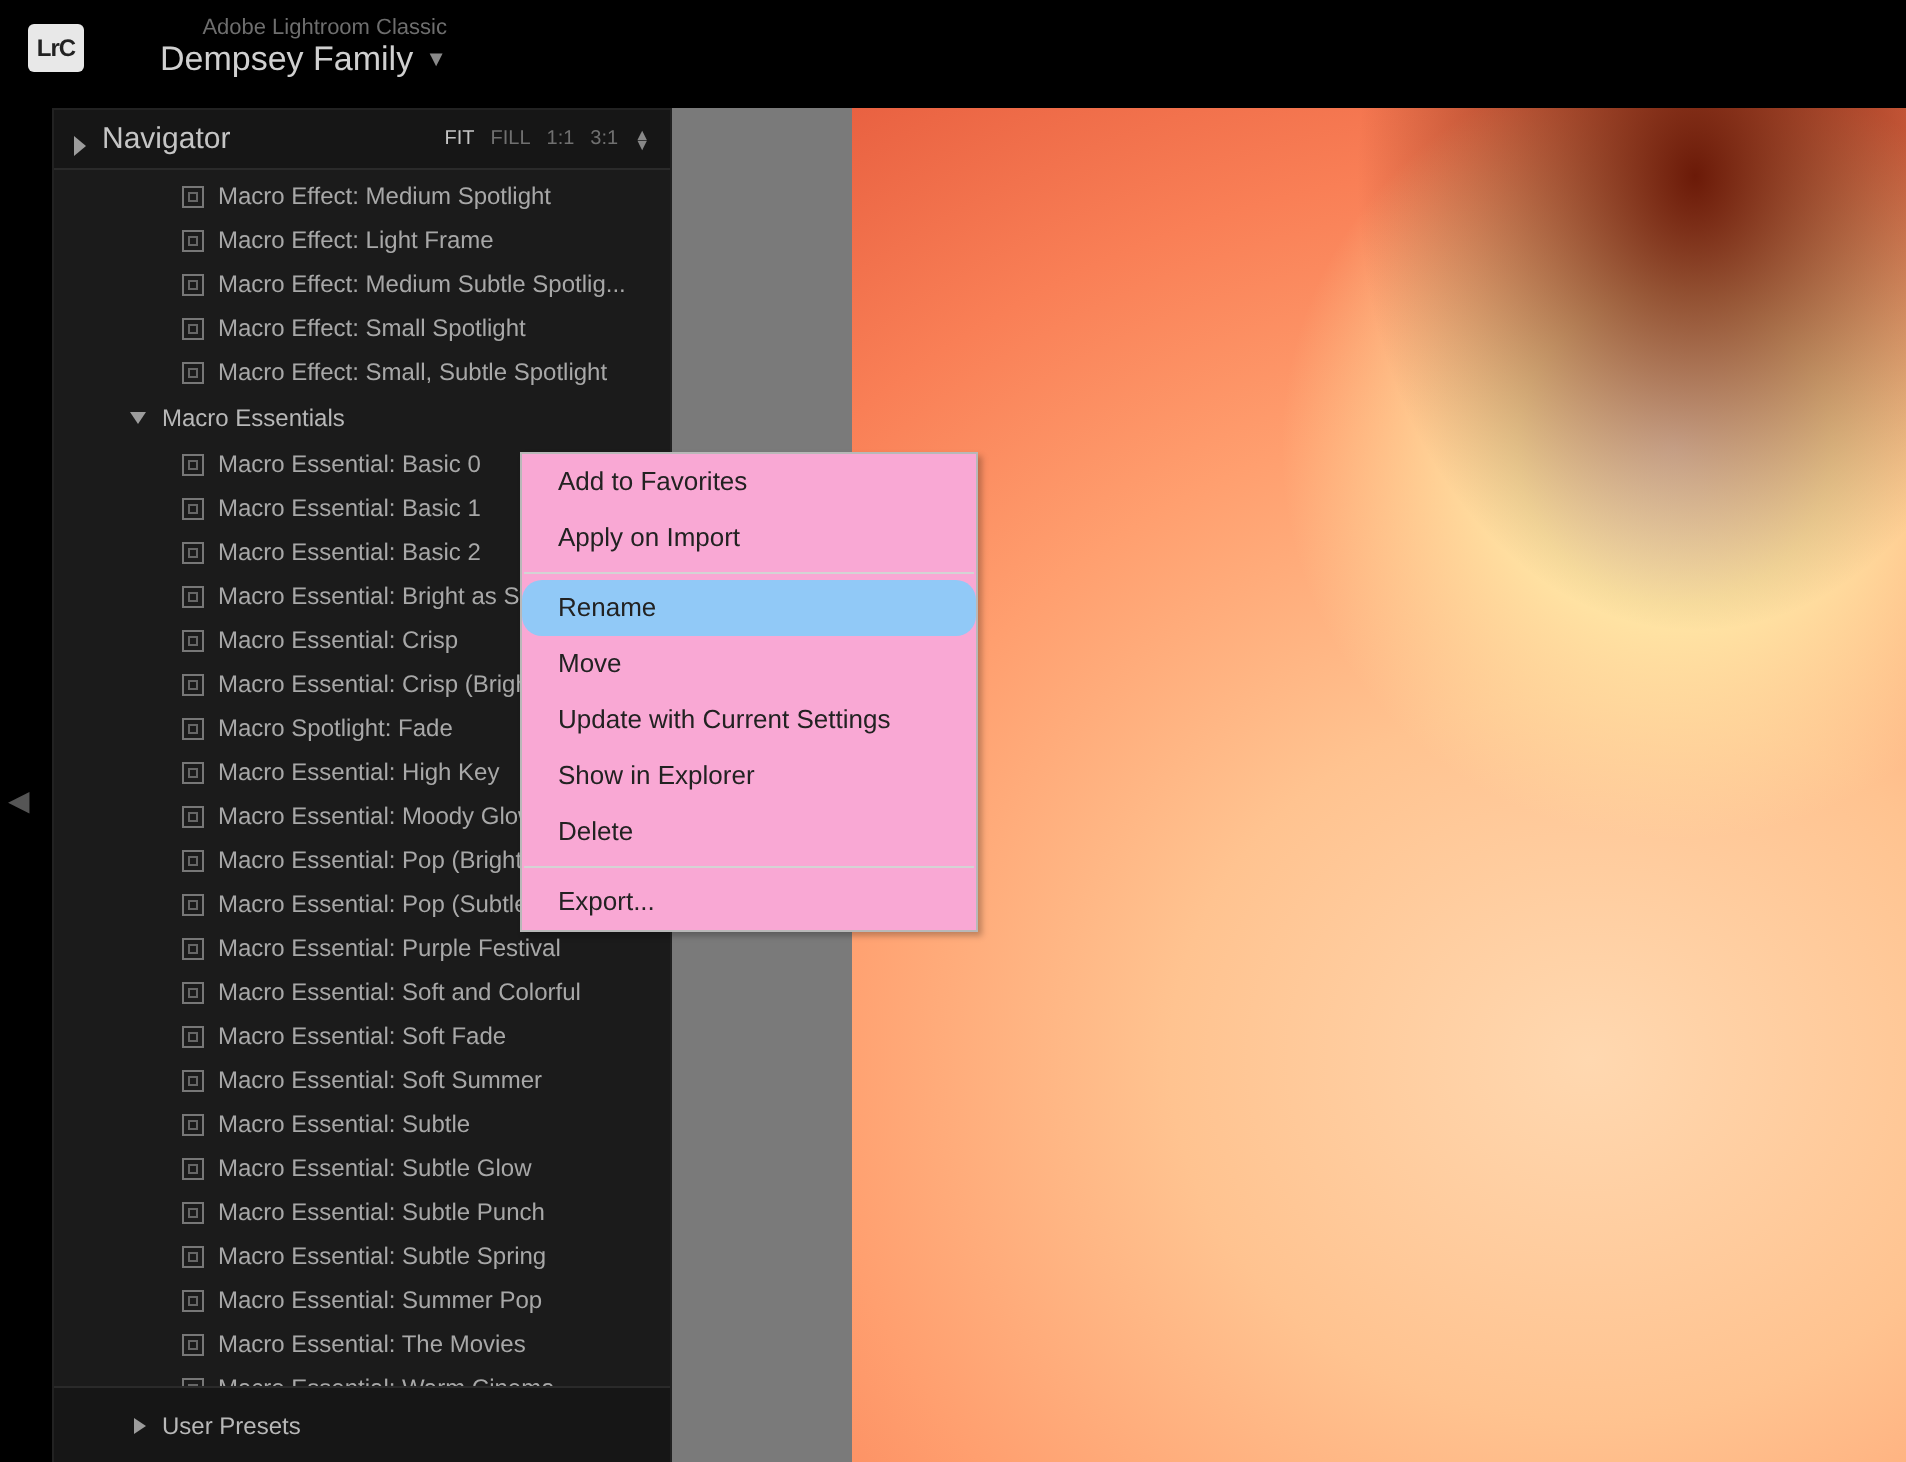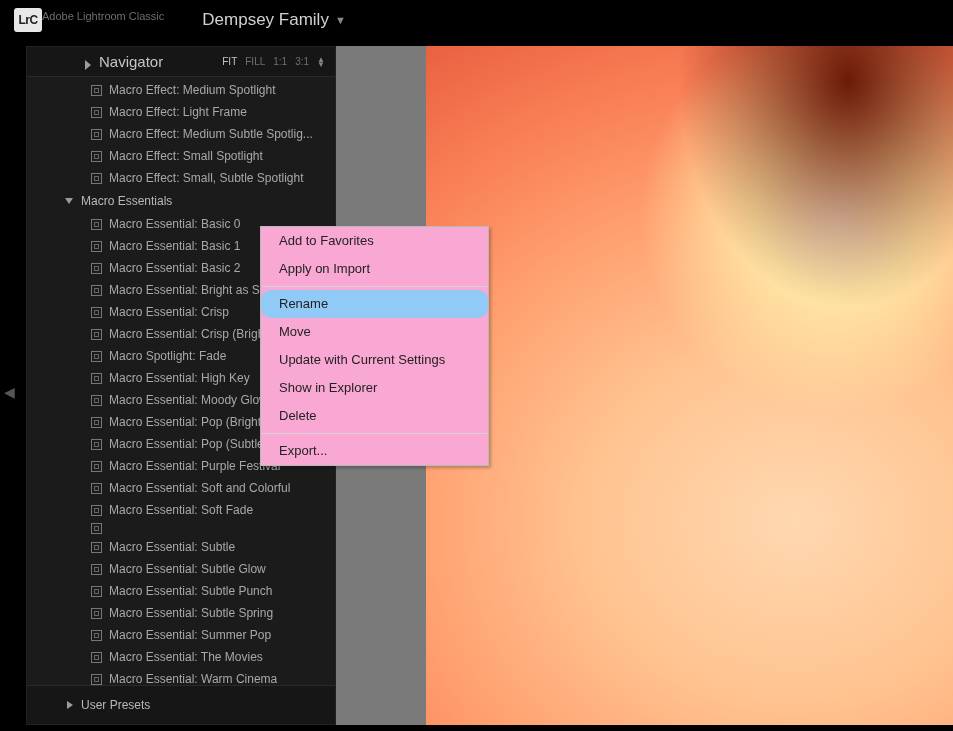--- a/index.html
+++ b/index.html
@@ -18,21 +18,21 @@
     text-align: right;
   }
   .app-logo {
     width: 28px; height: 24px;
     background: #e8e8e8;
     border-radius: 3px;
     display: flex; align-items: center; justify-content: center;
     font-weight: 700; font-size: 12px; color:#222;
     letter-spacing: -0.5px;
   }
-  .titlebar-texts { display:flex; flex-direction:row; }
+  .titlebar-texts { display:flex; flex-direction:column; }
   .app-name { color:#6e6e6e; font-size: 11px; }
   .catalog-row { display:flex; align-items:center; gap:6px; }
   .catalog-name { color:#d0d0d0; font-size:17px;margin-left:38px; }
   .catalog-chevron { color:#8a8a8a; font-size: 11px; }
 
   .workspace {
     position: relative;
     display: flex;
     height: calc(731px - 48px);
   }
@@ -47,21 +47,21 @@
     position: relative;
   }
   .panel-header {
     display:flex;
     align-items:center;
     justify-content: space-between;
     padding: 6px 10px;
     border-bottom: 1px solid #2a2a2a;
     background: #161616;
   }
-  .panel-header .left { display:flex; align-items:flex-end; gap:8px;margin-left:48px; }
+  .panel-header .left { display:flex; align-items:flex-end; gap:8px; }
   .tri-right {
     width:0;height:0;
     border-top:5px solid transparent;
     border-bottom:5px solid transparent;
     border-left:6px solid #9c9c9c;
   }
   .panel-title { color:#c5c5c5; font-size:15px; }
   .zoom-opts { display:flex; align-items:center; gap:8px; font-size:10px; color:#707070;}
   .zoom-opts .active { color:#c5c5c5; }
   .zoom-arrows { display:flex; flex-direction:column; line-height:5px; font-size:8px; color:#888;}
@@ -288,20 +288,21 @@
         <div class="preset-item level1">
           <span class="preset-icon"></span>
           <span>Macro Essential: Soft and Colorful</span>
         </div>
         <div class="preset-item level1">
           <span class="preset-icon"></span>
           <span>Macro Essential: Soft Fade</span>
         </div>
         <div class="preset-item level1">
           <span class="preset-icon"></span>
+          <span>Macro Essential: Soft Summer</span>
         </div>
         <div class="preset-item level1">
           <span class="preset-icon"></span>
           <span>Macro Essential: Subtle</span>
         </div>
         <div class="preset-item level1">
           <span class="preset-icon"></span>
           <span>Macro Essential: Subtle Glow</span>
         </div>
         <div class="preset-item level1">

